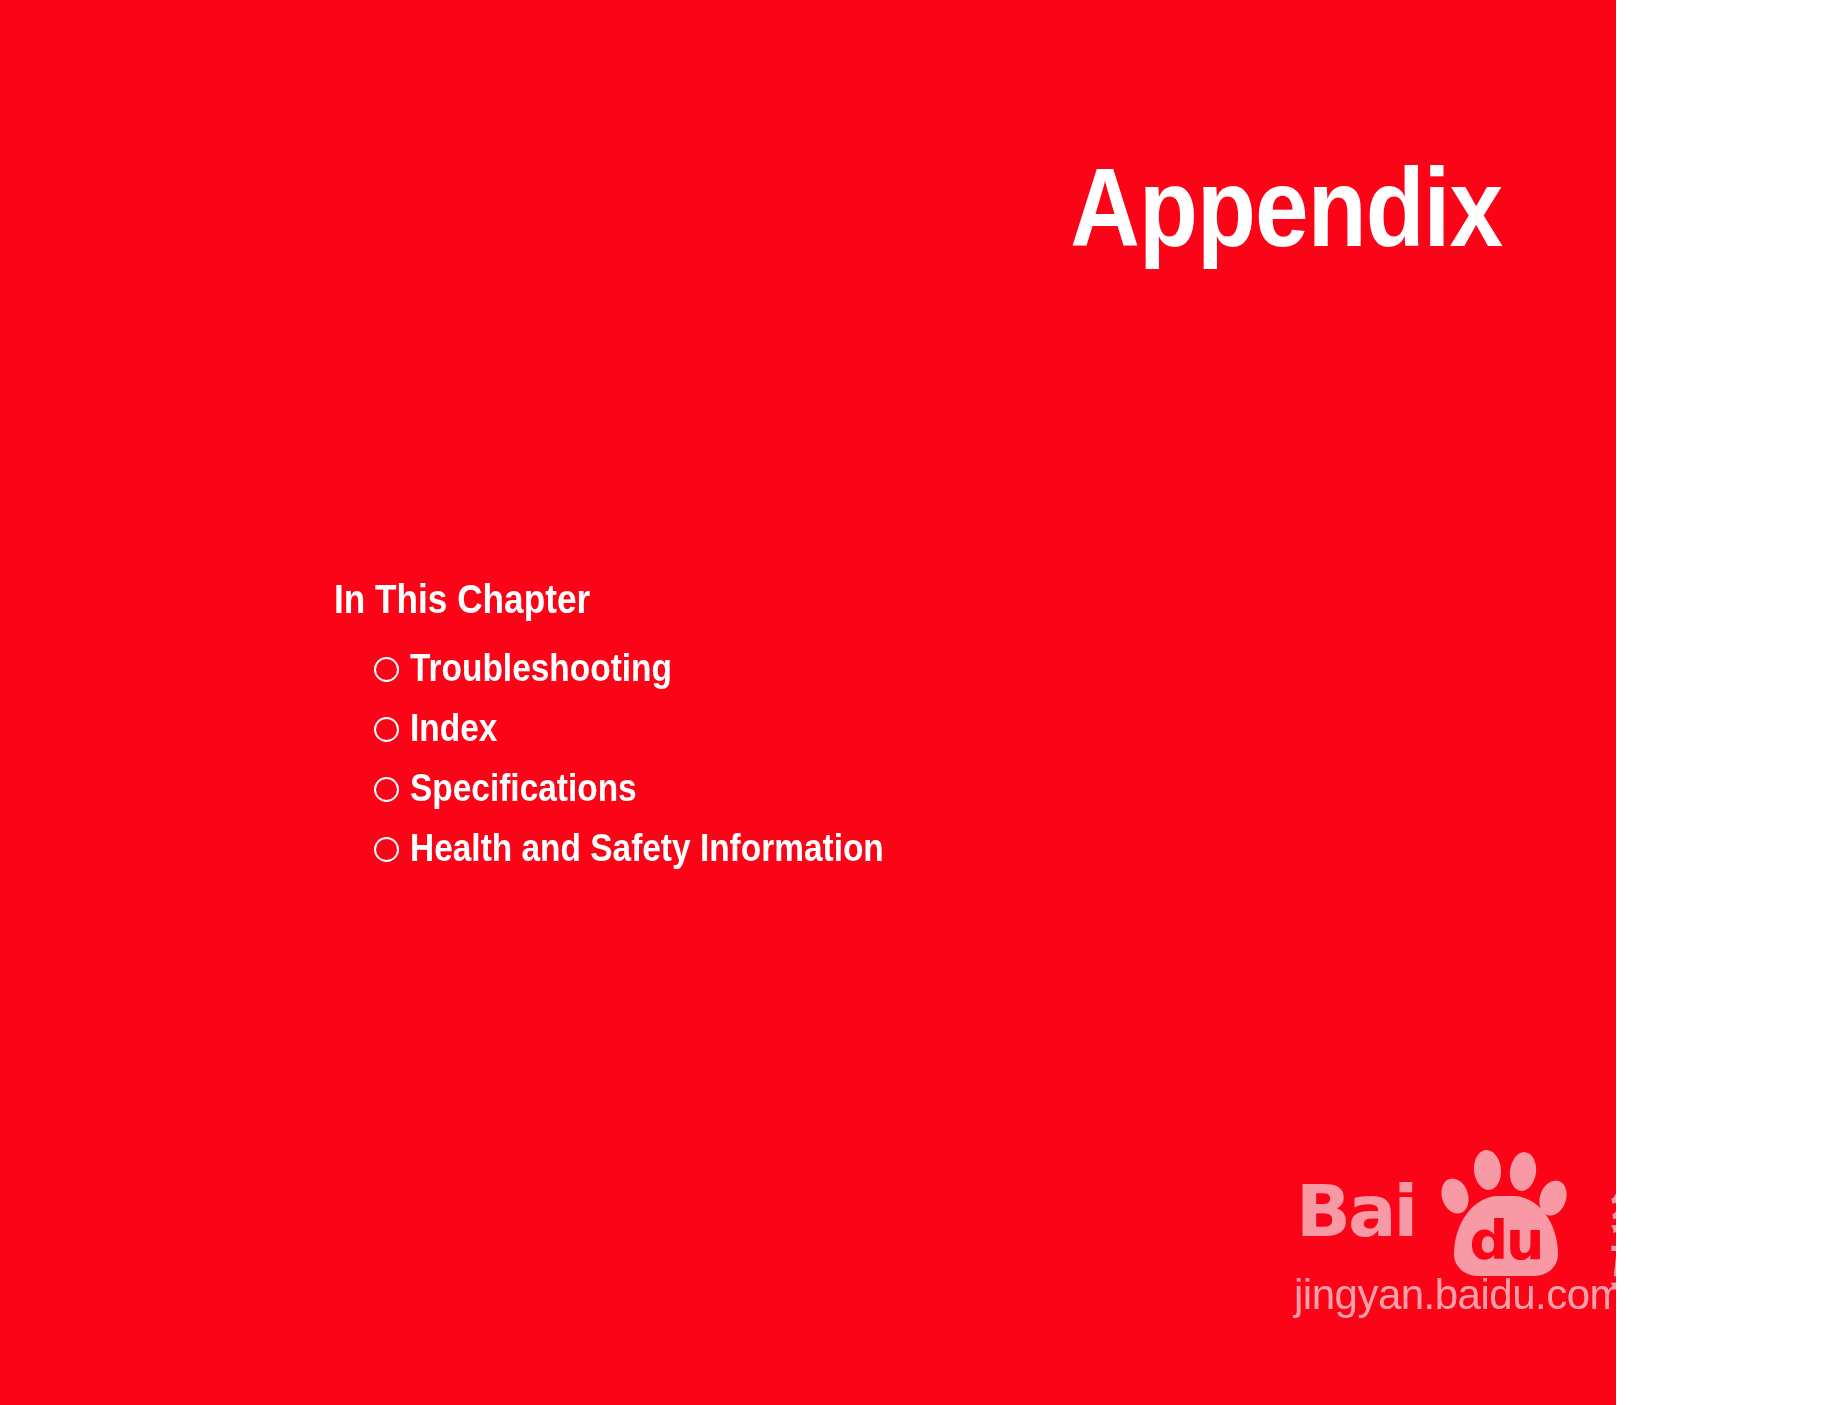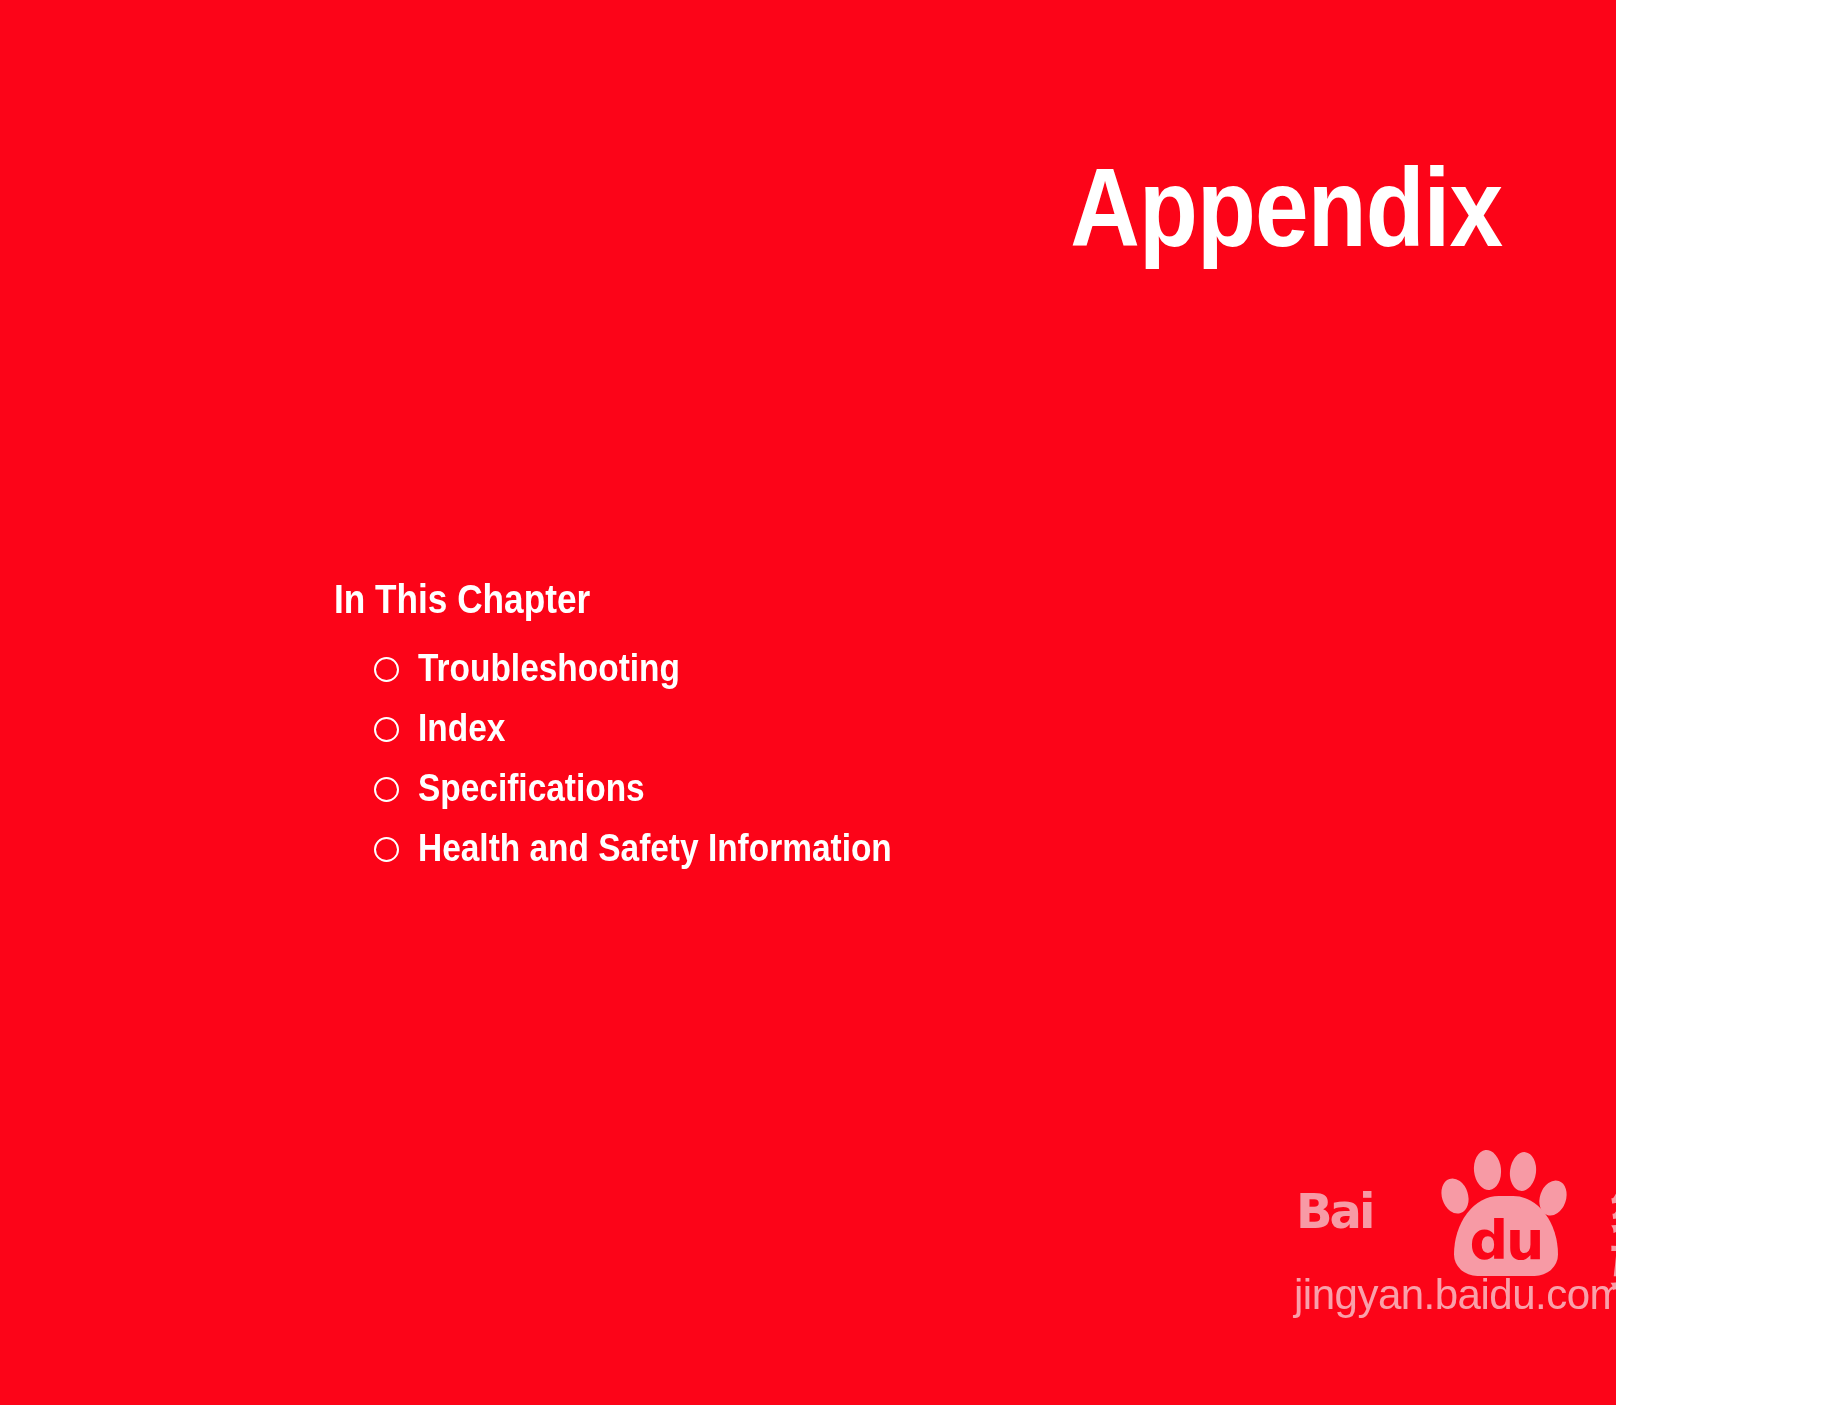--- a/index.html
+++ b/index.html
@@ -62,21 +62,20 @@
     list-style: none;
     margin: 0;
     padding: 0 0 0 40px;
   }
 
   .chapter-item {
     display: flex;
     align-items: center;
     height: 60px;
     white-space: nowrap;
-    gap: 8px;
   }
 
   .bullet-ring {
     flex: 0 0 auto;
     width: 25px;
     height: 25px;
     border: 2.5px solid #ffffff;
     border-radius: 50%;
     box-sizing: border-box;
     margin-right: 11px;
@@ -108,21 +107,21 @@
   .wm-logo-row {
     position: relative;
     height: 140px;
   }
 
   .wm-bai {
     position: absolute;
     left: 8px;
     top: 50px;
     font-family: "DejaVu Sans", sans-serif;
-    font-size: 48px;
+    font-size: 72px;
     font-weight: bold;
     color: #f7bcc4;
     letter-spacing: -3px;
     line-height: 66px;
   }
 
   
   .wm-paw {
     position: absolute;
     left: 148px;

